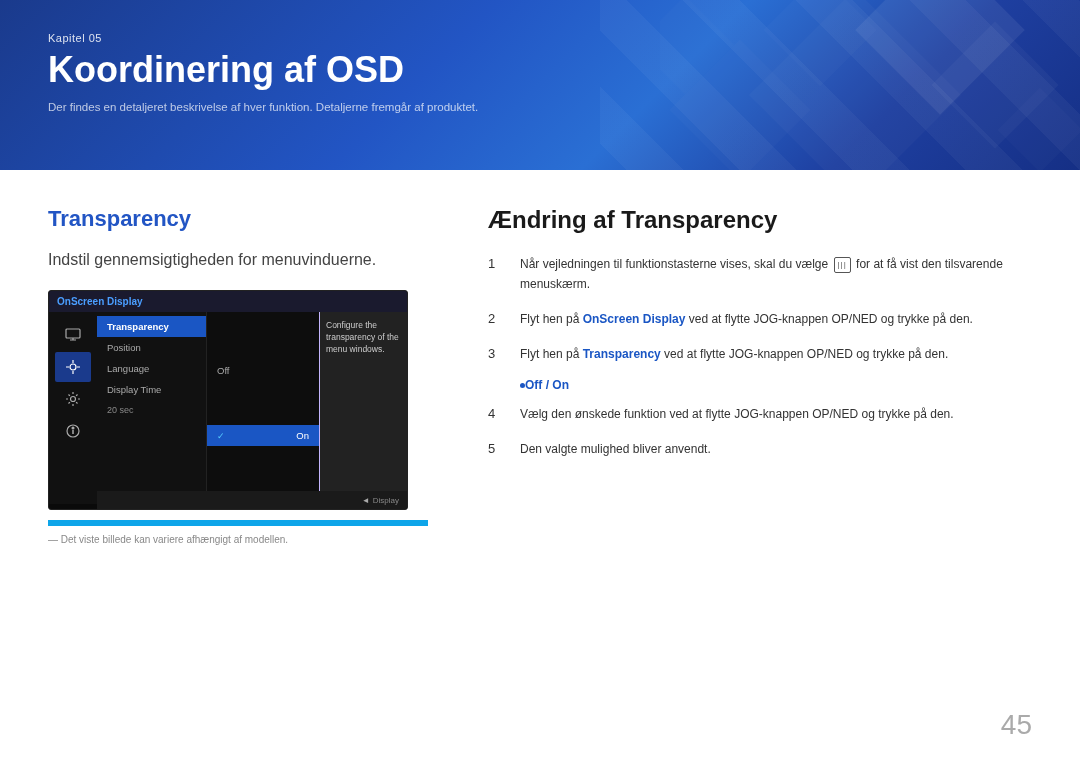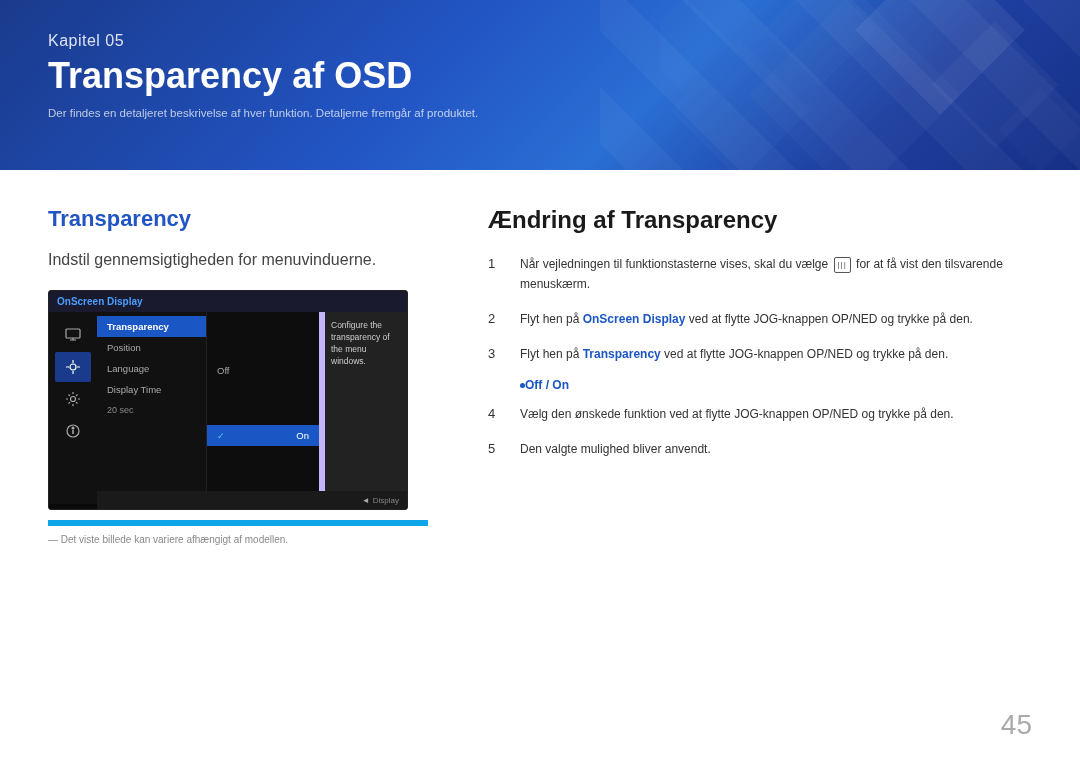--- a/index.html
+++ b/index.html
@@ -45,21 +45,21 @@
       height: 100%;
       overflow: hidden;
     }
     .diamond {
       position: absolute;
       background: rgba(255,255,255,0.07);
       transform: rotate(45deg);
     }
 
     .header-chapter {
-      font-size: 16px;
+      font-size: 11px;
       color: rgba(255,255,255,0.85);
       font-weight: 400;
       letter-spacing: 0.5px;
     }
     .header-title {
       font-size: 36px;
       font-weight: 700;
       color: #fff;
       line-height: 1.2;
       margin-top: 4px;
@@ -195,21 +195,21 @@
       font-size: 9px;
     }
     
     .osd-info {
       background: #222;
       width: 88px;
       padding: 8px 6px;
       font-size: 8.5px;
       color: #ccc;
       line-height: 1.4;
-      border-left: 6px solid #c4b5fd;
+      border-left: 1px solid #c4b5fd;
     }
     .osd-bottom-bar {
       position: absolute;
       bottom: 0;
       right: 0;
       left: 48px;
       background: #1a1a1a;
       height: 18px;
       display: flex;
       align-items: center;
@@ -322,21 +322,21 @@
   <div class="header-diamonds">
     <div class="diamond" style="width:120px;height:120px;right:80px;top:-30px;"></div>
     <div class="diamond" style="width:90px;height:90px;right:40px;top:40px;opacity:0.5"></div>
     <div class="diamond" style="width:150px;height:150px;right:150px;top:20px;opacity:0.4"></div>
     <div class="diamond" style="width:80px;height:80px;right:220px;top:-10px;opacity:0.3"></div>
     <div class="diamond" style="width:60px;height:60px;right:10px;top:100px;opacity:0.3"></div>
     <div class="diamond" style="width:100px;height:100px;right:290px;top:60px;opacity:0.25"></div>
     <div class="diamond" style="width:70px;height:70px;right:360px;top:10px;opacity:0.2"></div>
   </div>
   <div class="header-chapter">Kapitel 05</div>
-  <div class="header-title">Transparency af OSD</div>
+  <div class="header-title">Koordinering af OSD</div>
   <div class="header-subtitle">Der findes en detaljeret beskrivelse af hver funktion. Detaljerne fremgår af produktet.</div>
 </div>
 
 <div class="content">
 
   <div class="left-col">
     <div class="section-title">Transparency</div>
     <div class="section-desc">Indstil gennemsigtigheden for menuvinduerne.</div>
 
     <div class="osd-screen">

